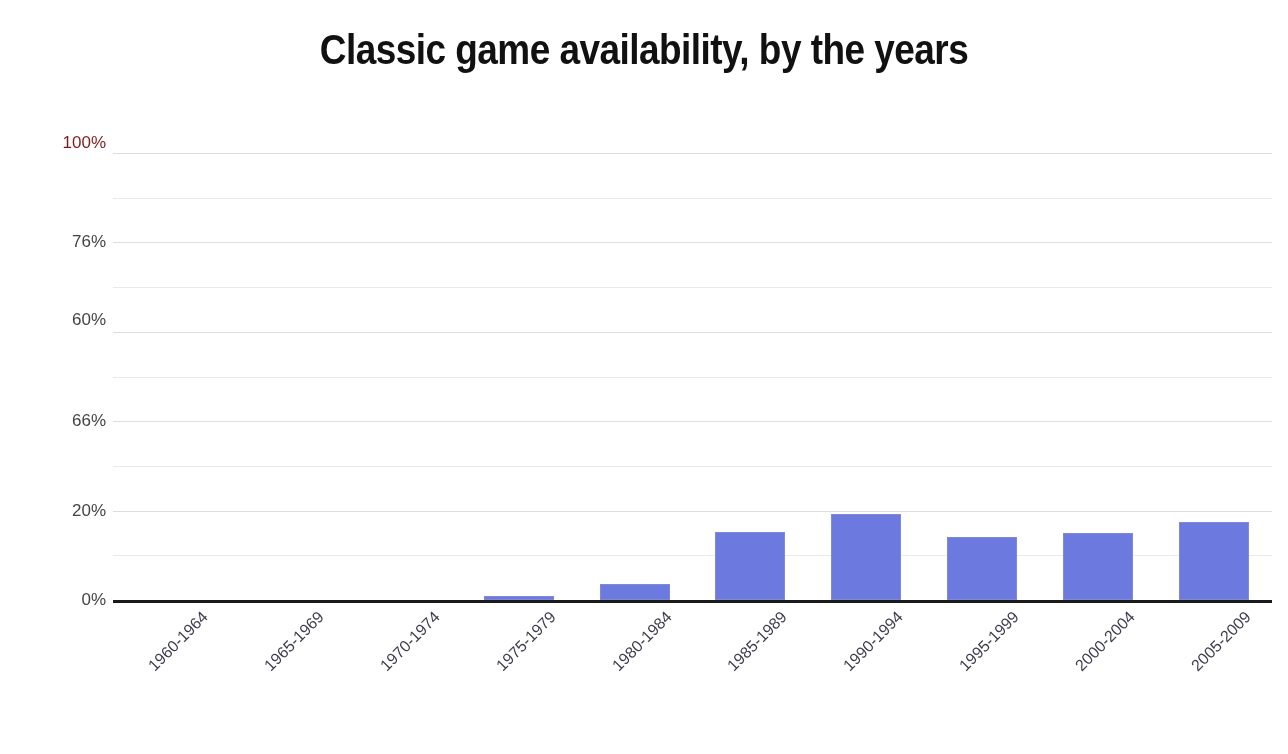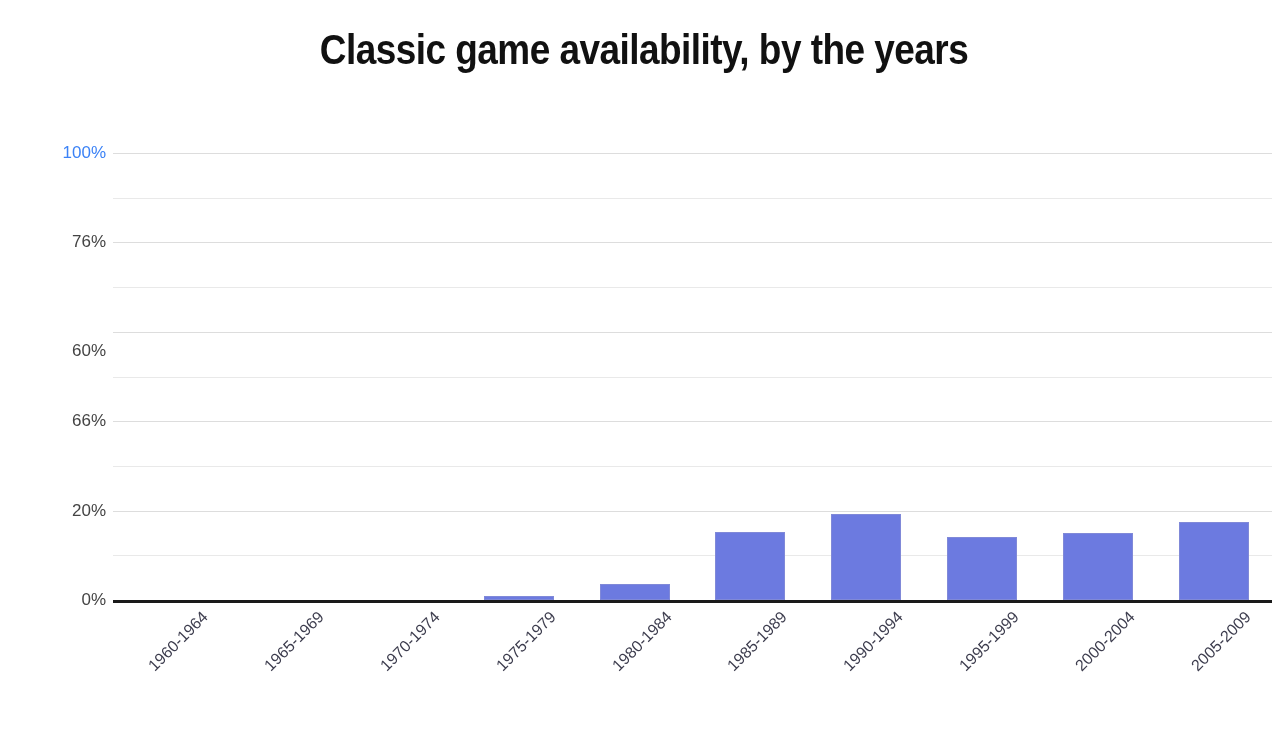--- a/index.html
+++ b/index.html
@@ -105,23 +105,23 @@
 <body>
 
 <div id="chart-root">
 
   <div id="chart-title">Classic game availability, by the years</div>
 
   <div id="y-axis-ticks">
       <div class="ytick" style="top: 600px; color: rgb(68, 68, 68);">0%</div>
       <div class="ytick" style="top: 510.6px; color: rgb(68, 68, 68); margin-left: 12px;">20%</div>
       <div class="ytick" style="top: 421.2px; color: rgb(68, 68, 68);">66%</div>
-      <div class="ytick" style="top: 351px; color: rgb(68, 68, 68); text-align: right;">60%</div>
+      <div class="ytick" style="top: 320px; color: rgb(68, 68, 68); text-align: right;">60%</div>
       <div class="ytick" style="top: 242.4px; color: rgb(68, 68, 68);">76%</div>
-      <div class="ytick" style="top: 153px; color: #3b82f6;">100%</div>
+      <div class="ytick" style="top: 143px; color: #7f1d1d;">100%</div>
     </div>
 
   <div id="plot-area">
     <div id="gridlines">
         <div class="gridline" style="top: 402.3px; background: rgb(233, 233, 233);"></div>
         <div class="gridline" style="top: 312.9px; background: rgb(233, 233, 233);"></div>
         <div class="gridline" style="top: 223.5px; background: rgb(233, 233, 233);"></div>
         <div class="gridline" style="top: 134.1px; background: rgb(233, 233, 233);"></div>
         <div class="gridline" style="top: 44.7px; background: rgb(233, 233, 233);"></div>
         <div class="gridline major" style="top: 357.6px; background: rgb(221, 221, 221);"></div>

